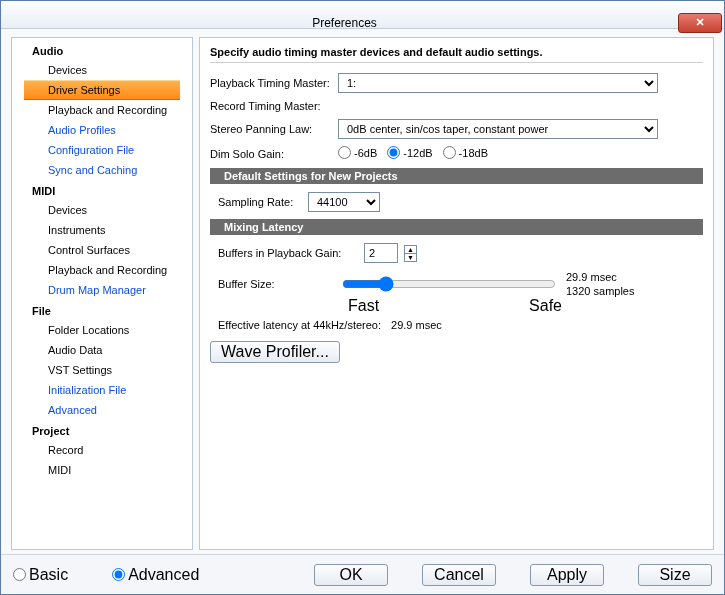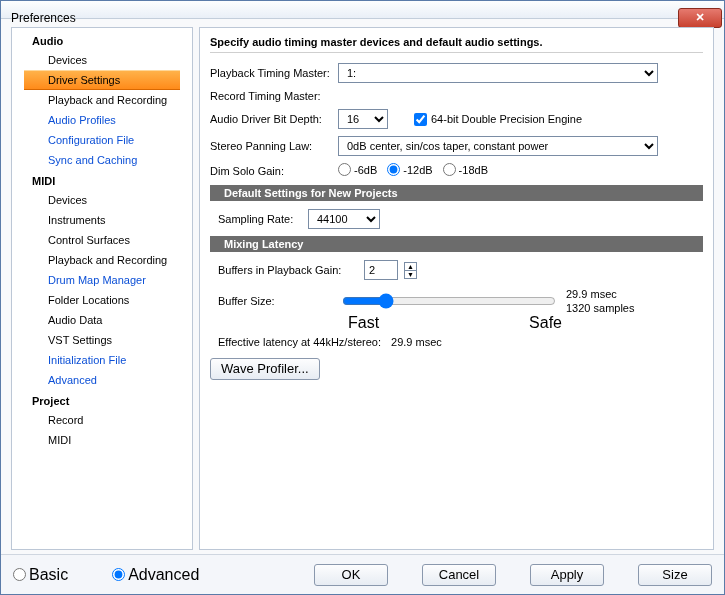--- a/index.html
+++ b/index.html
@@ -1,18 +1,18 @@
 <!DOCTYPE html>
 <html><head>
 <meta charset="utf-8">
 <style>
 * { box-sizing: border-box; font-family: "Segoe UI", Tahoma, sans-serif; }
 body { margin: 0; padding: 0; background: #fff; }
 .window { width: 725px; height: 595px; border: 1px solid #5a7ba8; position: relative; background: #f8f9fb; display: flex; flex-direction: column; }
-.titlebar { height: 18px; background: linear-gradient(#fdfefe,#e9eff7); display: flex; align-items: center; padding: 16px 2px 0 10px; font-size: 12px; color: #000; border-bottom: 1px solid #c3cedb; }
+.titlebar { height: 28px; background: linear-gradient(#fdfefe,#e9eff7); display: flex; align-items: center; padding: 16px 2px 0 10px; font-size: 12px; color: #000; border-bottom: 1px solid #c3cedb; text-align: center; }
 .titlebar .title { flex: 1; }
 .close-btn { width: 44px; height: 20px; background: linear-gradient(#e67a6f,#c8412f); border: 1px solid #8a2a1c; border-radius: 3px; color: #fff; display: flex; align-items: center; justify-content: center; font-size: 11px; font-weight: bold; cursor: pointer; }
 .body { flex: 1; display: flex; padding: 8px 10px 4px 10px; gap: 6px; overflow: hidden; }
 .sidebar { width: 182px; border: 1px solid #bcc7d6; background: #fff; overflow-y: auto; font-size: 11px; padding: 2px 12px; }
 .cat { font-weight: bold; padding: 5px 8px 3px 8px; color: #000; }
 .item { padding: 4px 8px 4px 24px; color: #000; cursor: pointer; white-space: nowrap; }
 .item.link { color: #0b4fd6; }
 .item.selected { background: linear-gradient(#ffb24a,#ff8b1a); color: #000; border-top: 1px solid #ffd799; border-bottom: 1px solid #d96800; padding-top: 3px; padding-bottom: 3px; }
 .main { flex: 1; border: 1px solid #bcc7d6; background: #fff; padding: 8px 10px; font-size: 11px; color: #000; overflow: hidden; }
 .heading { font-weight: bold; padding-bottom: 4px; border-bottom: 1px solid #cfcfcf; margin-bottom: 10px; }
@@ -25,21 +25,21 @@
 .check { display: inline-flex; align-items: center; gap: 4px; }
 .section-bar { background: #6c6c6c; color: #fff; font-weight: bold; padding: 2px 6px; margin: 4px 0 8px 0; font-size: 11px; }
 .section-bar.indent { padding-left: 14px; }
 .radio { display: inline-flex; align-items: center; gap: 3px; margin-right: 10px; }
 .spinner { width: 34px; }
 .slider-wrap { display: flex; flex-direction: column; }
 .slider-row { display: flex; align-items: center; }
 .slider { width: 214px; }
 .slider-labels { display: flex; justify-content: space-between; width: 214px; font-size: 16px; margin-left: 130px; margin-top: -2px; }
 .latency-info { font-size: 11px; line-height: 1.3; margin-left: 8px; }
-.btn { height: 22px; border: 1px solid #8a98ad; background: linear-gradient(#fdfdfe,#e7ecf3); border-radius: 3px; font-size: 13px; padding: 0 10px; cursor: pointer; }
+.btn { height: 22px; border: 1px solid #8a98ad; background: linear-gradient(#fdfdfe,#e7ecf3); border-radius: 3px; font-size: 16px; padding: 0 10px; cursor: pointer; }
 .footer { height: 40px; border-top: 1px solid #cfd6e0; display: flex; align-items: center; padding: 0 12px; gap: 34px; background: #f4f6fa; }
 .footer .spacer { flex: 1; }
 .footer .btn { width: 74px; }
 input[type=radio], input[type=checkbox] { margin: 0; }
 </style>
 </head>
 <body>
 
 <div class="window">
   <div class="titlebar">
@@ -57,20 +57,21 @@
         <div class="item">Playback and Recording</div>
         <div class="item link">Audio Profiles</div>
         <div class="item link">Configuration File</div>
         <div class="item link">Sync and Caching</div>
         <div class="cat">MIDI</div>
         <div class="item">Devices</div>
         <div class="item">Instruments</div>
         <div class="item">Control Surfaces</div>
         <div class="item">Playback and Recording</div>
         <div class="item link">Drum Map Manager</div>
+        <div class="cat">File</div>
         <div class="item">Folder Locations</div>
         <div class="item">Audio Data</div>
         <div class="item">VST Settings</div>
         <div class="item link">Initialization File</div>
         <div class="item link">Advanced</div>
         <div class="cat">Project</div>
         <div class="item">Record</div>
         <div class="item">MIDI</div>
       </div>
 
@@ -79,29 +80,20 @@
 
       <div class="row">
         <span class="lbl">Playback Timing Master:</span>
         <select class="combo-wide"><option>1:</option></select>
       </div>
 
       <div class="row">
         <span class="lbl">Record Timing Master:</span>
       </div>
 
-      <div class="row">
-        <span class="lbl">Audio Driver Bit Depth:</span>
-        <select class="combo-sm"><option>16</option></select>
-        <span style="width:14px"></span>
-        <label class="check">
-          <input type="checkbox" checked="" style="">
-          <span>64-bit Double Precision Engine</span>
-        </label>
-      </div>
 
       <div class="row">
         <span class="lbl">Stereo Panning Law:</span>
         <select class="combo-wide"><option>0dB center, sin/cos taper, constant power</option></select>
       </div>
 
       <div class="row">
         <span class="lbl">Dim Solo Gain:</span>
         <span id="dim-radios"><label class="radio">
               <input type="radio" name="dim" style="">

